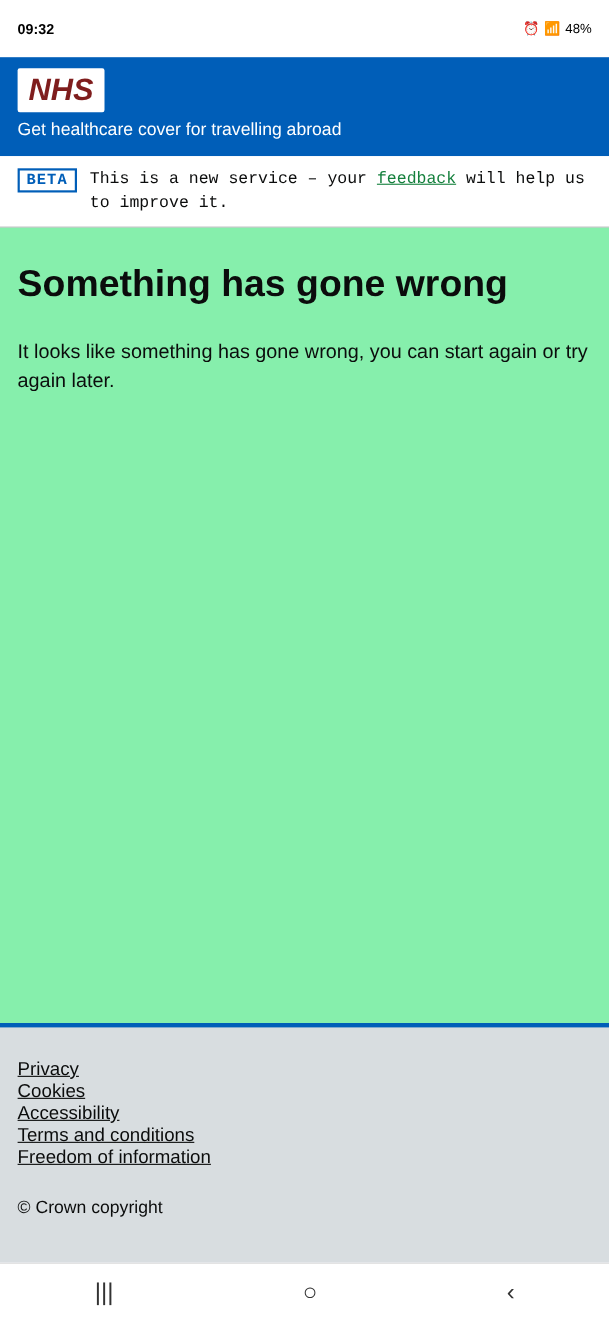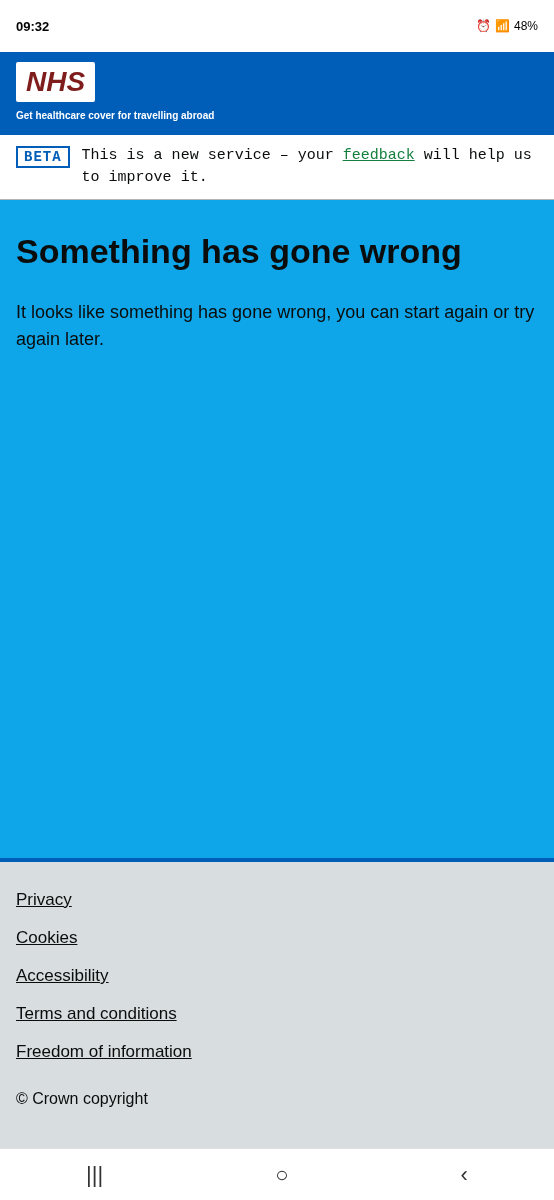--- a/index.html
+++ b/index.html
@@ -48,22 +48,22 @@
       font-size: 28px;
       font-weight: 900;
       padding: 4px 10px;
       letter-spacing: 0px;
       font-style: italic;
       border-radius: 2px;
       margin-bottom: 8px;
     }
     .nhs-header-subtitle {
       color: #fff;
-      font-size: 10px;
-      font-weight: bold;
+      font-size: 16px;
+      font-weight: normal;
     }
 
     
     .beta-banner {
       background: #fff;
       border-bottom: 1px solid #b1b4b6;
       padding: 10px 16px;
       display: flex;
       align-items: flex-start;
       gap: 12px;
@@ -86,21 +86,21 @@
       color: #0b0c0c;
       line-height: 1.45;
     }
     .beta-text a {
       color: #15803d;
       text-decoration: underline;
     }
 
     
     .main-content {
-      background: #0ea5e9;
+      background: #86efac;
       flex: 1;
       padding: 32px 16px 44px 16px;
     }
 
     .error-heading {
       font-size: 34px;
       font-weight: 900;
       color: #0b0c0c;
       line-height: 1.15;
       margin-bottom: 28px;
@@ -116,21 +116,20 @@
     .footer {
       background: #d8dde0;
       border-top: 4px solid #005eb8;
       padding: 28px 16px 40px 16px;
     }
 
     .footer-links {
       list-style: none;
       display: flex;
       flex-direction: column;
-      gap: 18px;
       margin-bottom: 28px;
     }
 
     .footer-links a {
       color: #0b0c0c;
       font-size: 17px;
       text-decoration: underline;
     }
 
     .footer-copyright {

